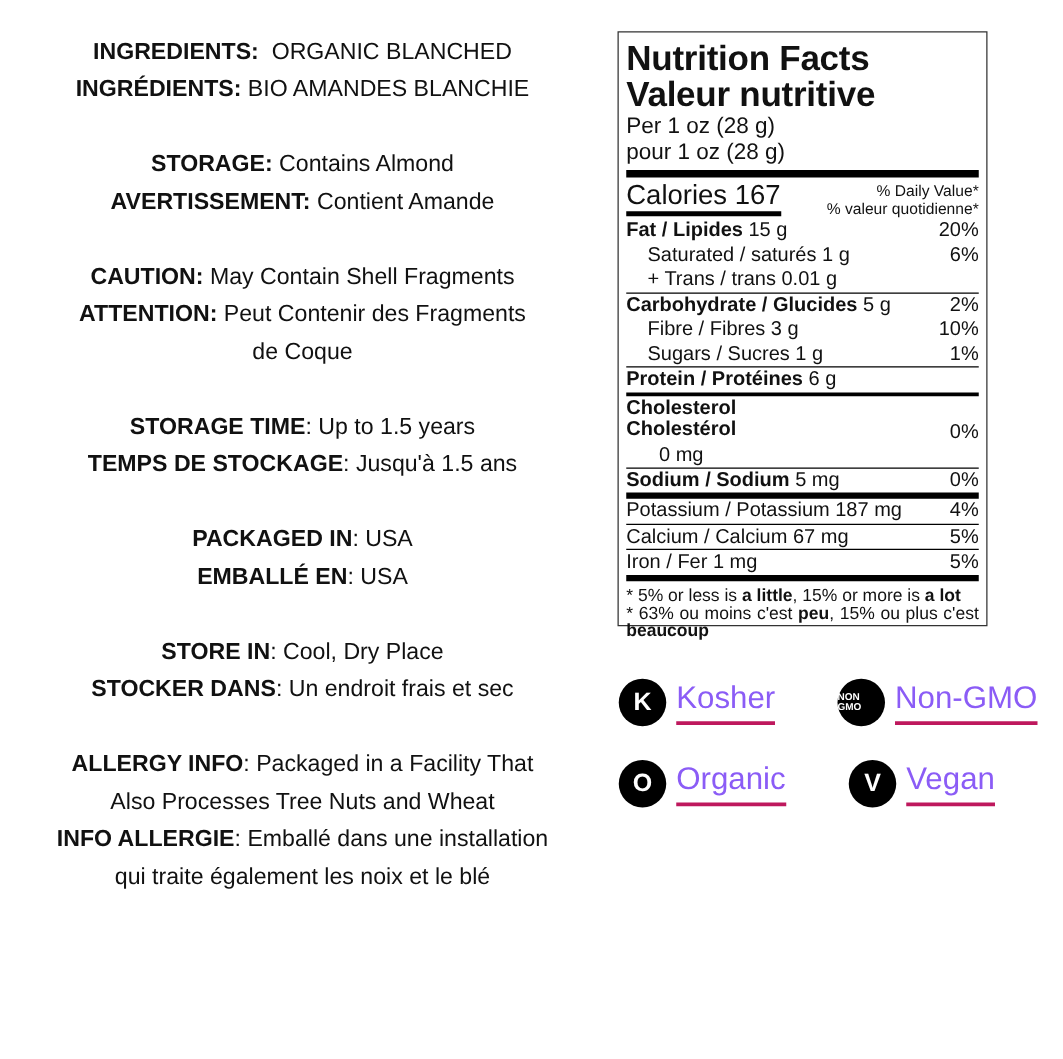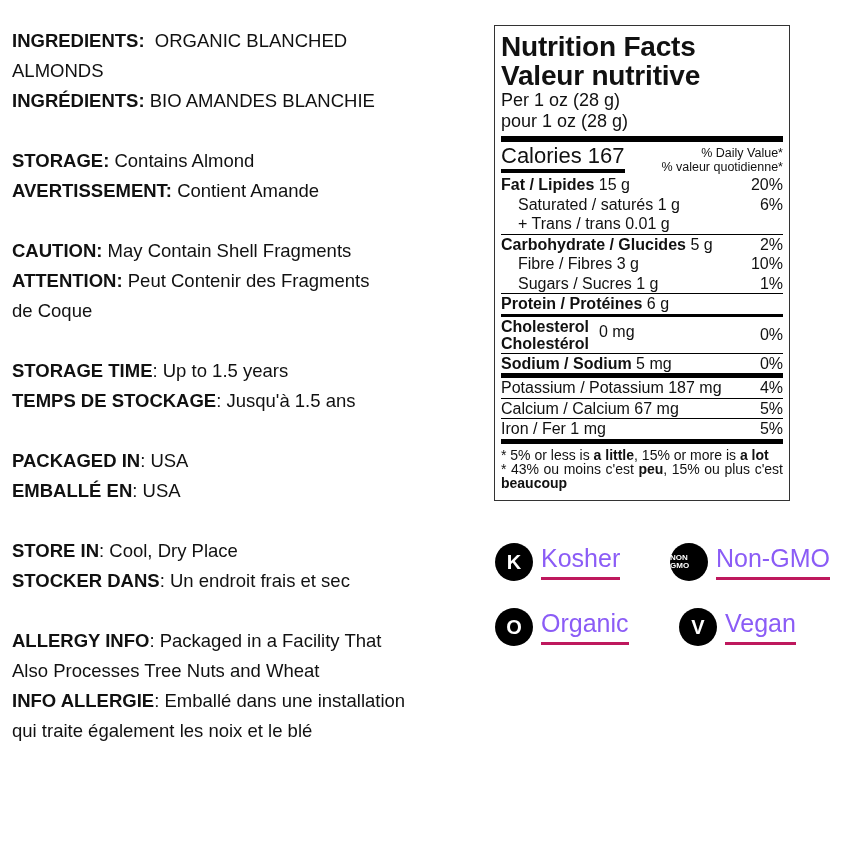--- a/index.html
+++ b/index.html
@@ -1,59 +1,58 @@
 <!DOCTYPE html>
 <html><head>
 <meta charset="utf-8">
 <style>
   html, body { margin:0; padding:0; background:#ffffff; }
   body { width:850px; height:847px; position:relative; overflow:hidden;
          font-family:"Liberation Sans", sans-serif; color:#111; }
 
   
   .info { position:absolute; left:12px; top:26px; width:460px; font-size:18.5px; line-height:30px; }
-  .info .line { white-space:nowrap; }
+  .info .line { white-space:nowrap;text-align:center; }
   .info .gap { height:30px; }
   .info b { font-weight:bold; }
 
   
   .nf { position:absolute; left:494px; top:25px; width:296px; height:476px;
         border:1.5px solid #333; box-sizing:border-box; padding:6px 6px 0 6px; }
   .nf .title { font-weight:900; font-size:28px; line-height:29px; letter-spacing:-0.2px; }
   .nf .serv { font-size:18px; line-height:21px; }
   .rule-thick { border-top:6px solid #000; }
   .rule-med { border-top:3px solid #000; }
   .rule-thin { border-top:1px solid #000; }
   .cal-row { display:flex; justify-content:space-between; align-items:flex-start; margin-top:2px; }
   .cal { font-size:22px; font-weight:normal; line-height:24px; border-bottom:4px solid #000; padding-bottom:1px; }
   .dv-head { text-align:right; font-size:12.5px; font-weight:normal; line-height:14px; margin-top:2px; }
   .row { display:flex; justify-content:space-between; font-size:16px; line-height:19.5px; }
   .row.indent .lbl { padding-left:17px; }
   .row b { font-weight:bold; }
   .chol { display:flex; justify-content:space-between; align-items:center; font-size:16px; line-height:17px; padding:1px 0; }
   .chol .names { font-weight:bold; }
-  .chol .left { display:flex; align-items:center; gap:10px; }
+  .chol .left { display:flex; align-items:center; gap:10px;flex-direction:column; }
   .foot { font-size:14px; line-height:14px; padding-top:4px; }
   .foot .fr { text-align:justify; }
 
   
   .badge { position:absolute; display:flex; align-items:center; }
   .badge .ic { width:38px; height:38px; border-radius:50%; background:#000; color:#fff;
                display:flex; align-items:center; justify-content:center; font-weight:900;
                font-size:20px; margin-right:8px; }
   .badge .ic.small { font-size:8px; line-height:8px; text-align:left; }
   .badge .txt { font-size:25px; color:#8b5cf6; padding-bottom:4px; border-bottom:3px solid #be185d; }
 </style>
 </head>
 <body>
 
 <div class="info">
 
   <div class="line"><b>INGREDIENTS:</b><span style="white-space:pre">  ORGANIC BLANCHED</span></div>
-  <div class="line"><span>ALMONDS</span></div>
   <div class="line"><b>INGRÉDIENTS:</b><span style="white-space:pre"> BIO AMANDES BLANCHIE</span></div>
   <div class="gap"></div>
 
   <div class="line"><b>STORAGE:</b><span style="white-space:pre"> Contains Almond</span></div>
   <div class="line"><b>AVERTISSEMENT:</b><span style="white-space:pre"> Contient Amande</span></div>
   <div class="gap"></div>
 
   <div class="line"><b>CAUTION:</b><span style="white-space:pre"> May Contain Shell Fragments</span></div>
   <div class="line"><b>ATTENTION:</b><span style="white-space:pre"> Peut Contenir des Fragments</span></div>
   <div class="line"><span>de Coque</span></div>
@@ -146,21 +145,21 @@
     <span>5%</span>
   </div>
   <div class="rule-thin"></div>
   <div class="row">
     <span class="lbl">Iron / Fer 1 mg</span>
     <span>5%</span>
   </div>
   <div class="rule-thick" style="border-top-width:5px"></div>
   <div class="foot">
     <div><span>* 5% or less is </span><b>a little</b><span>, 15% or more is </span><b>a lot</b></div>
-    <div class="fr"><span>* 43% ou moins c'est </span><b>peu</b><span>, 15% ou plus c'est </span><b>beaucoup</b></div>
+    <div class="fr"><span>* 63% ou moins c'est </span><b>peu</b><span>, 15% ou plus c'est </span><b>beaucoup</b></div>
   </div>
 </div>
 
 <div class="badge" style="left:495px; top:543px;">
   <div class="ic">K</div>
   <div class="txt">Kosher</div>
 </div>
 <div class="badge" style="left:670px; top:543px;">
   <div class="ic small">NON GMO</div>
   <div class="txt">Non-GMO</div>

